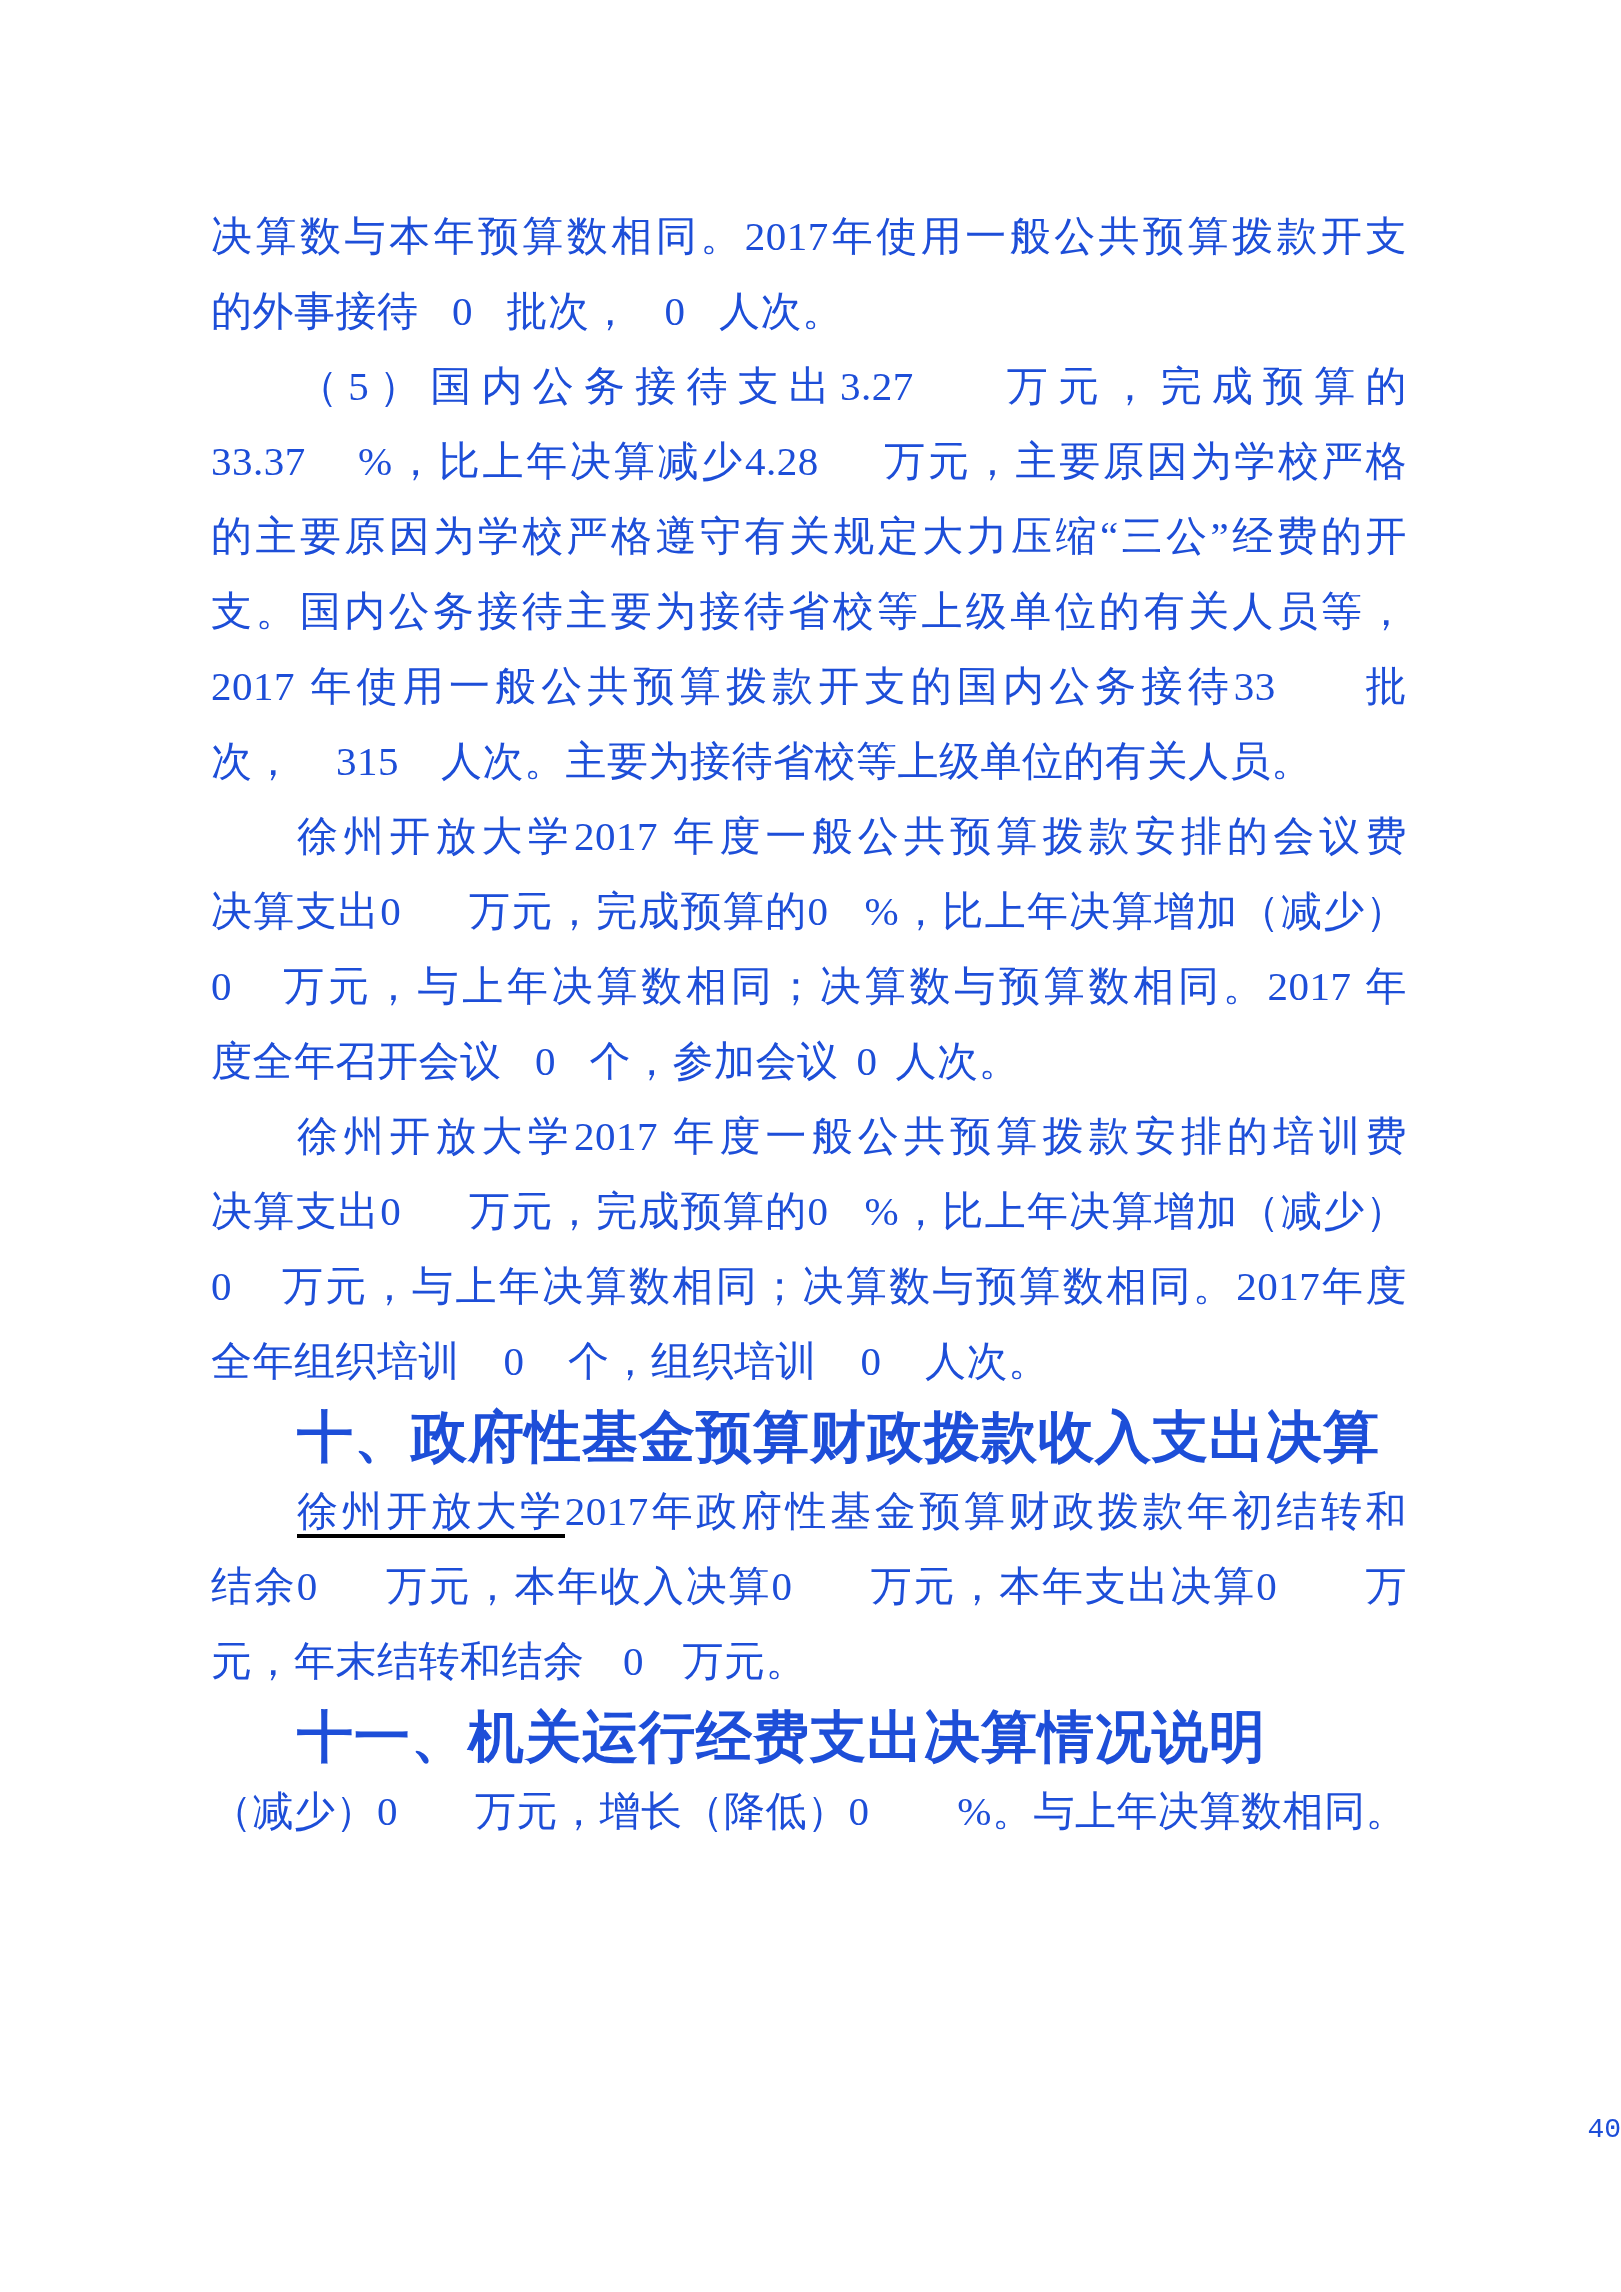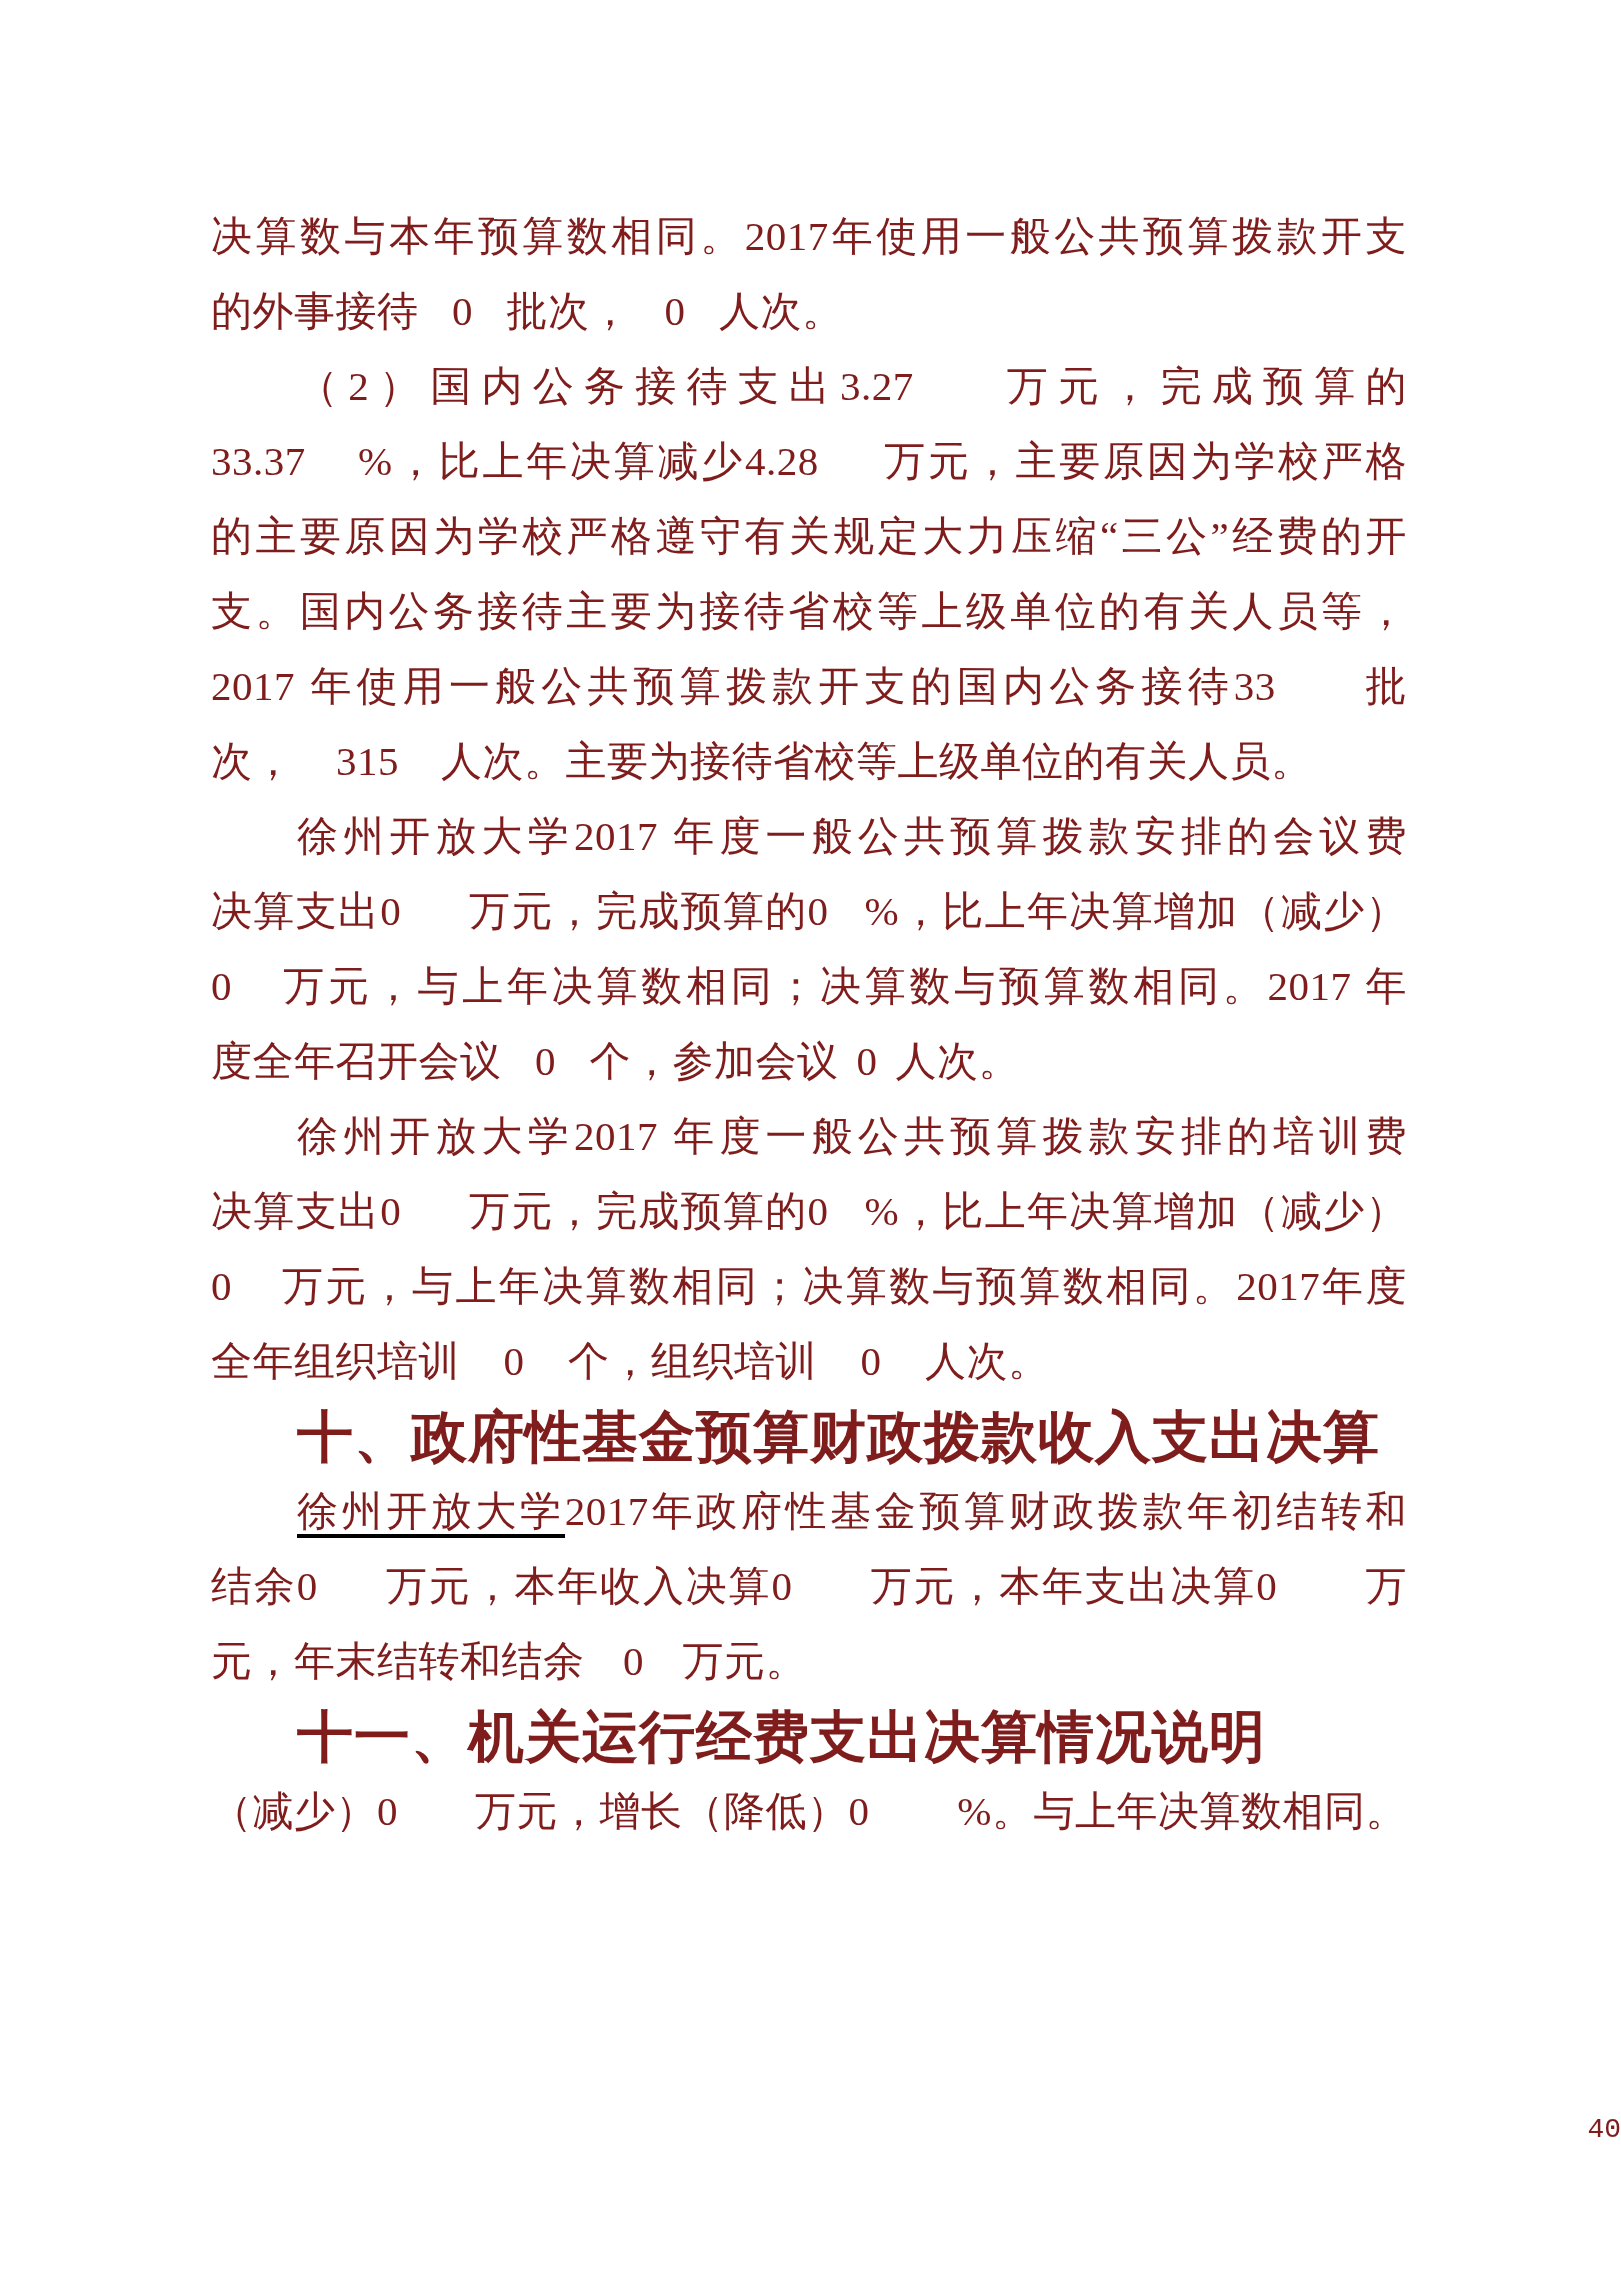--- a/index.html
+++ b/index.html
@@ -1,19 +1,19 @@
 <!DOCTYPE html>
 <html><head>
 <meta charset="utf-8">
 <style>
   html,body { margin:0; padding:0; background:#ffffff; }
   .page {
     position:relative;
     width:1621px; height:2293px;
-    background:#ffffff; color:#7f1d1d;
+    background:#ffffff; color:#1d4ed8;
     overflow:hidden;
   }
   .content {
     position:absolute; left:211px; top:199px; width:1196px;
   }
   .ln {
     font-family:"Liberation Serif","DejaVu Serif",serif;
     font-size:41px;
     line-height:75px;
     height:75px;
@@ -52,21 +52,21 @@
 </head>
 <body>
 
 <div class="page">
   <div class="content">
 
     <div class="ln j"><span>决算数与本年预算数相同。2017年使用一般公共预算拨款开支</span></div>
 
     <div class="ln"><span>的外事接待</span><span class="bk w90">0</span><span>批次，</span><span class="bk w90">0</span><span>人次。</span></div>
 
-    <div class="ln j ind"><span>（2）国内公务接待支出</span><span class="bk w160">3.27</span><span>万元，完成预算的</span></div>
+    <div class="ln j ind"><span>（5）国内公务接待支出</span><span class="bk w160">3.27</span><span>万元，完成预算的</span></div>
 
     <div class="ln j"><span class="bk w150 ul">33.37</span><span>%，比上年决算减少</span><span class="bk w140">4.28</span><span>万元，主要原因为学校严格</span></div>
 
 
     <div class="ln j"><span>的主要原因为学校严格遵守有关规定大力压缩“三公”经费的开</span></div>
 
     <div class="ln j"><span>支。国内公务接待主要为接待省校等上级单位的有关人员等，</span></div>
 
     <div class="ln j"><span>2017&nbsp;年使用一般公共预算拨款开支的国内公务接待</span><span class="bk w130">33</span><span>批</span></div>
 

